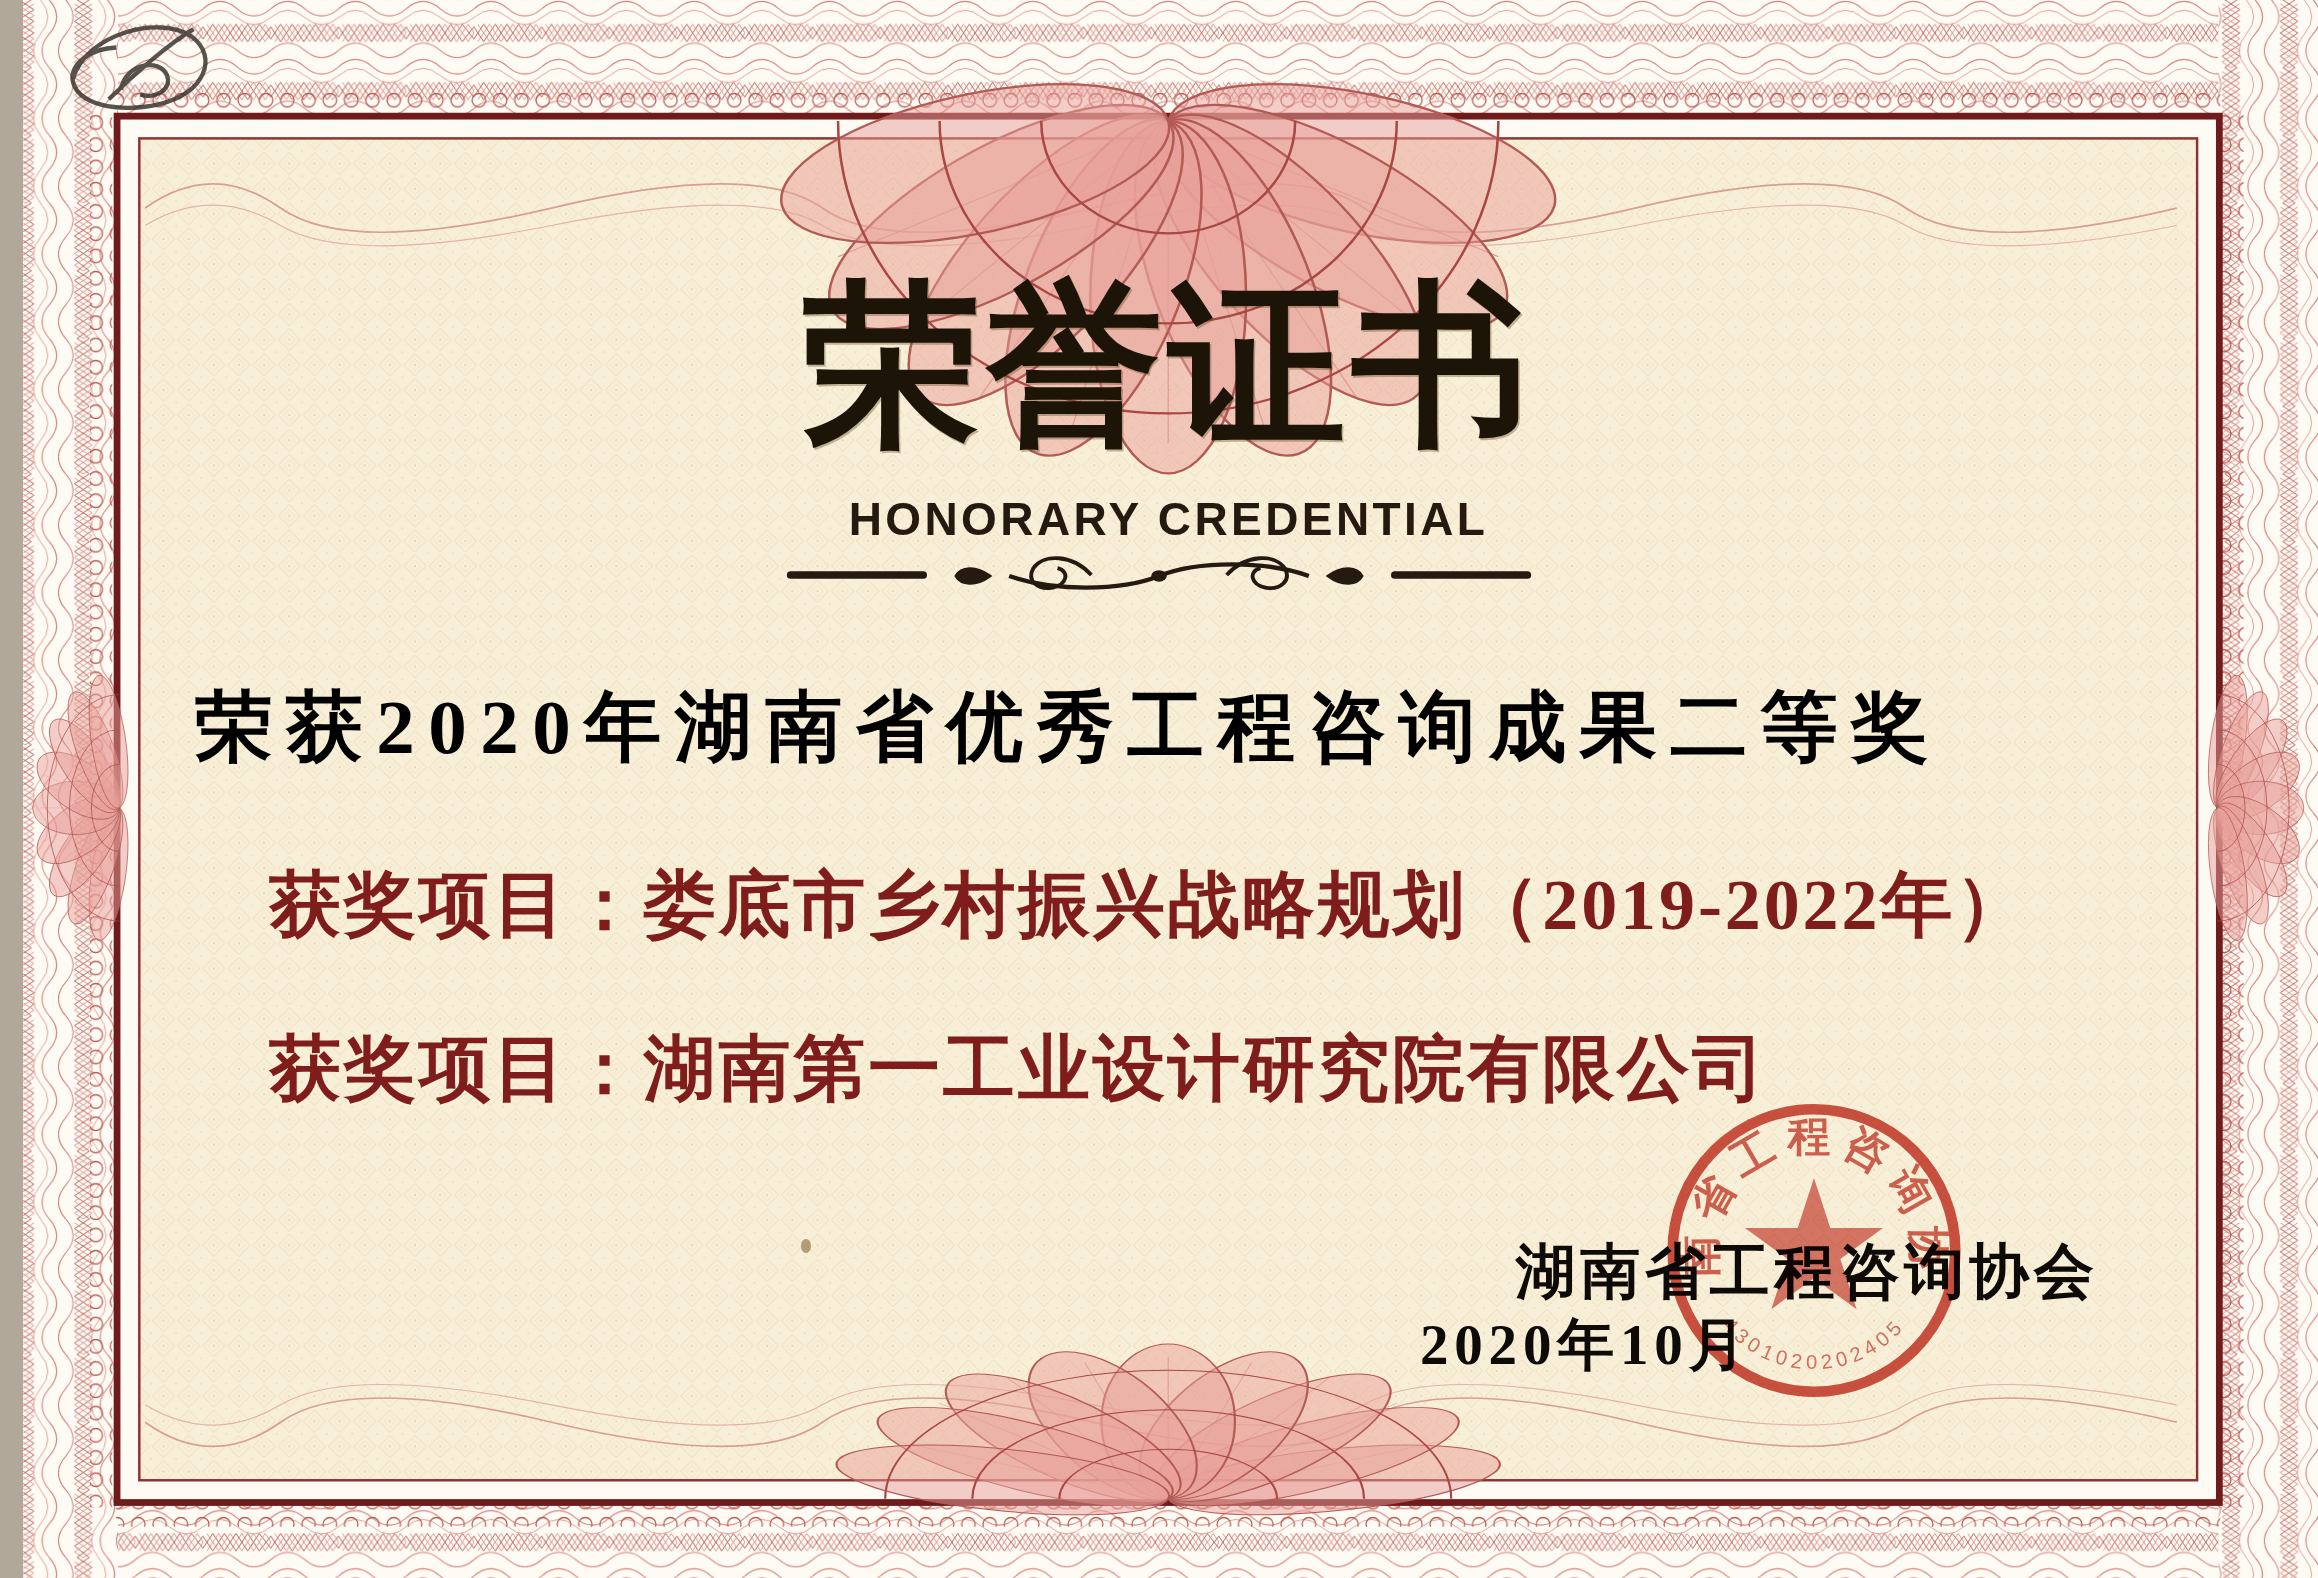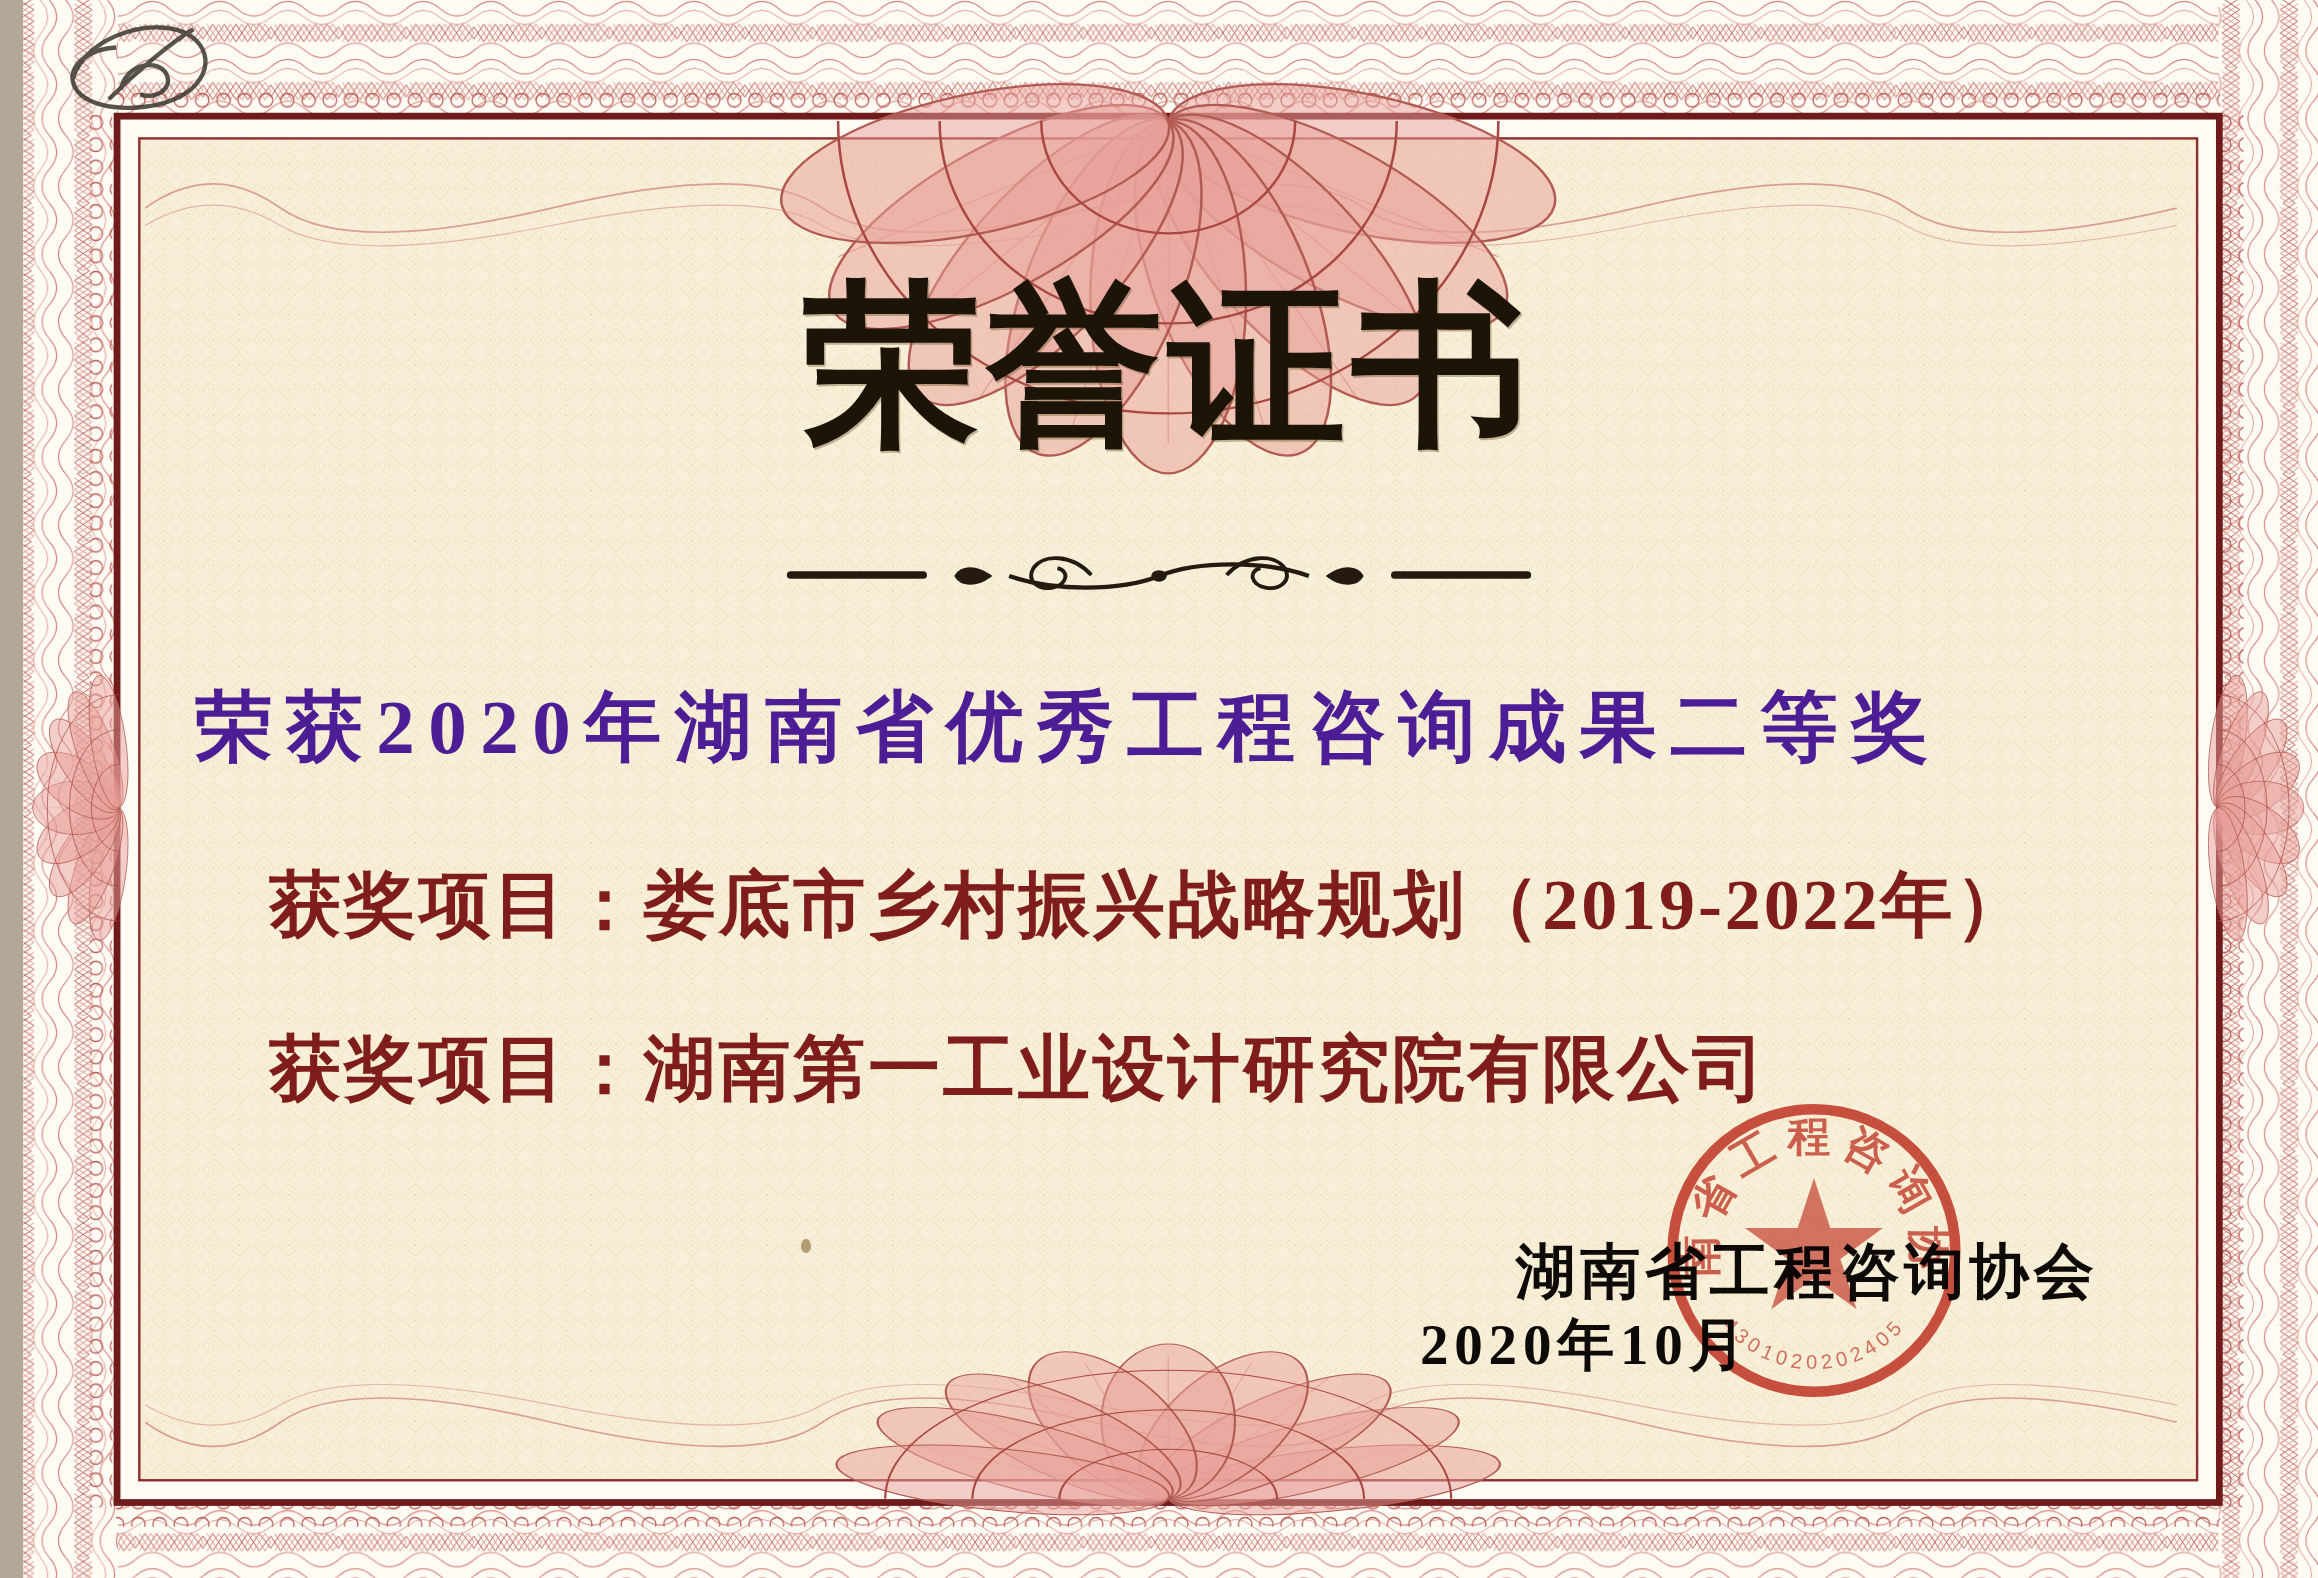--- a/index.html
+++ b/index.html
@@ -12,21 +12,21 @@
   .layer{left:0;top:0;width:2319px;height:1579px;pointer-events:none;}
   .content-text{color:#17100a;}
   .title{left:141px;top:278px;width:2055px;text-align:center;
          font-size:177px;font-weight:bold;letter-spacing:5.8px;line-height:1.0;
          color:#1d1408;text-shadow:1.5px 1.5px 0 rgba(90,70,20,.35);}
   .subtitle{left:141px;top:492px;width:2055px;text-align:center;
             font-family:"Liberation Sans","DejaVu Sans",sans-serif;
             font-size:46px;font-weight:bold;letter-spacing:3.4px;color:#241a10;}
   .flourish{left:782px;top:546px;width:754px;height:58px;}
   .award{left:141px;top:676px;width:1855px;text-align:center;
-         font-size:77px;font-weight:bold;letter-spacing:13.5px;color:#4c1d95;}
+         font-size:77px;font-weight:bold;letter-spacing:13.5px;color:#000000;}
   .bodyline{font-size:72px;font-weight:bold;letter-spacing:2.9px;color:#7f1d1d;white-space:nowrap;}
   .project{left:269px;top:857px;}
   .unit{left:269px;top:1021px;}
   .issuer{left:1420px;top:1232px;width:774px;text-align:center;
           font-size:60px;font-weight:bold;letter-spacing:4.8px;color:#0e0a07;}
   .date{left:1420px;top:1307px;width:774px;
         font-size:57px;font-weight:bold;letter-spacing:5.8px;color:#0e0a07;}
   .speck{left:801px;top:1239px;width:9.7px;height:13.5px;border-radius:50%;
          background:#8d713f;opacity:.65;}
 </style>
@@ -142,20 +142,21 @@
 
     <g stroke="#3a3731" stroke-width="9" fill="none" opacity=".85">
       <path d="M150 165 C175 70 330 30 395 75 C455 118 420 195 330 215 C240 235 158 215 150 165 C146 130 190 100 240 98"></path>
       <path d="M250 185 C260 130 330 120 345 155 C357 185 320 205 290 195"></path>
       <path d="M225 205 C280 150 350 90 400 60"></path>
     </g>
   </svg>
 
   <div class="abs title content-text">荣誉证书</div>
 
+  <div class="abs subtitle">HONORARY CREDENTIAL</div>
 
   <svg class="abs flourish" viewBox="0 0 1560 120">
     <g fill="#241a10" stroke="#241a10">
       <rect x="10" y="52" width="290" height="16" rx="8" stroke="none"></rect>
       <rect x="1260" y="52" width="290" height="16" rx="8" stroke="none"></rect>
       <path d="M470 62 C560 94 700 94 780 62 C860 30 1000 30 1090 62" stroke-width="9" fill="none"></path>
       <path d="M640 60 C600 16 540 16 520 46 C505 72 530 92 560 86 C590 80 596 52 570 46" stroke-width="8" fill="none"></path>
       <path d="M920 60 C960 16 1020 16 1040 46 C1055 72 1030 92 1000 86 C970 80 964 52 990 46" stroke-width="8" fill="none"></path>
       <path d="M430 62 C400 40 370 44 360 62 C370 80 400 84 430 62 Z" stroke-width="6"></path>
       <path d="M1130 62 C1160 40 1190 44 1200 62 C1190 80 1160 84 1130 62 Z" stroke-width="6"></path>

